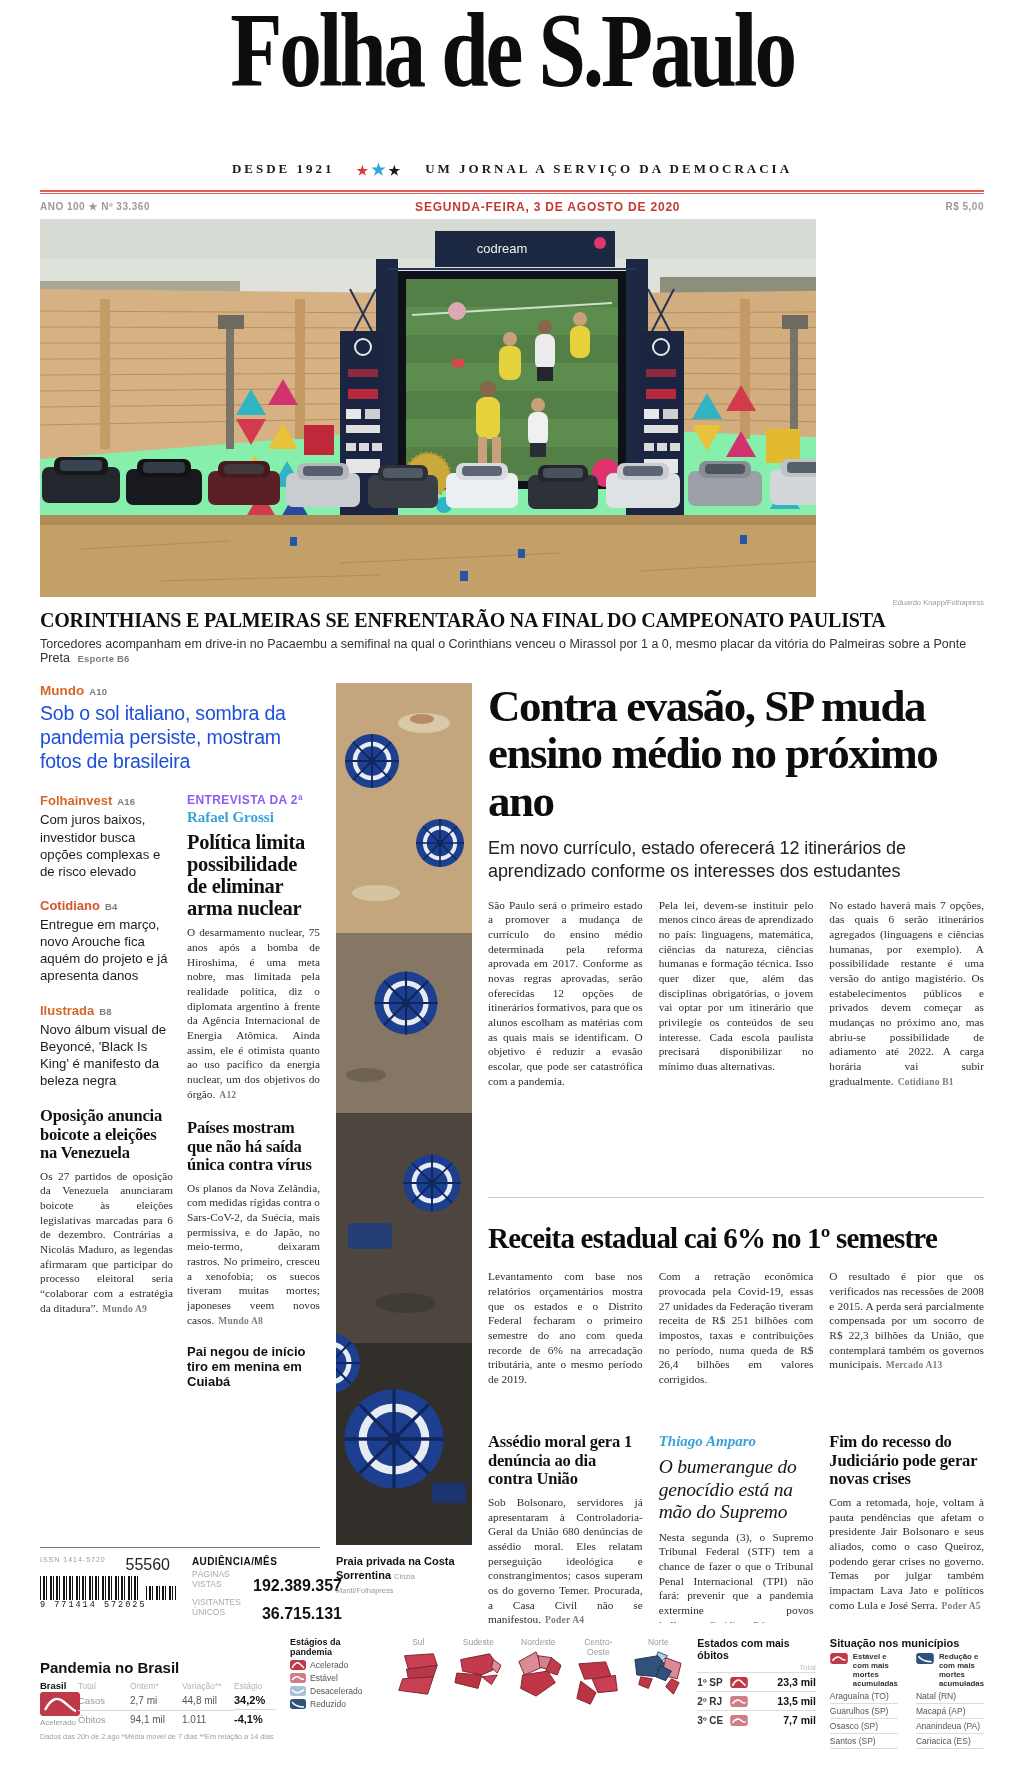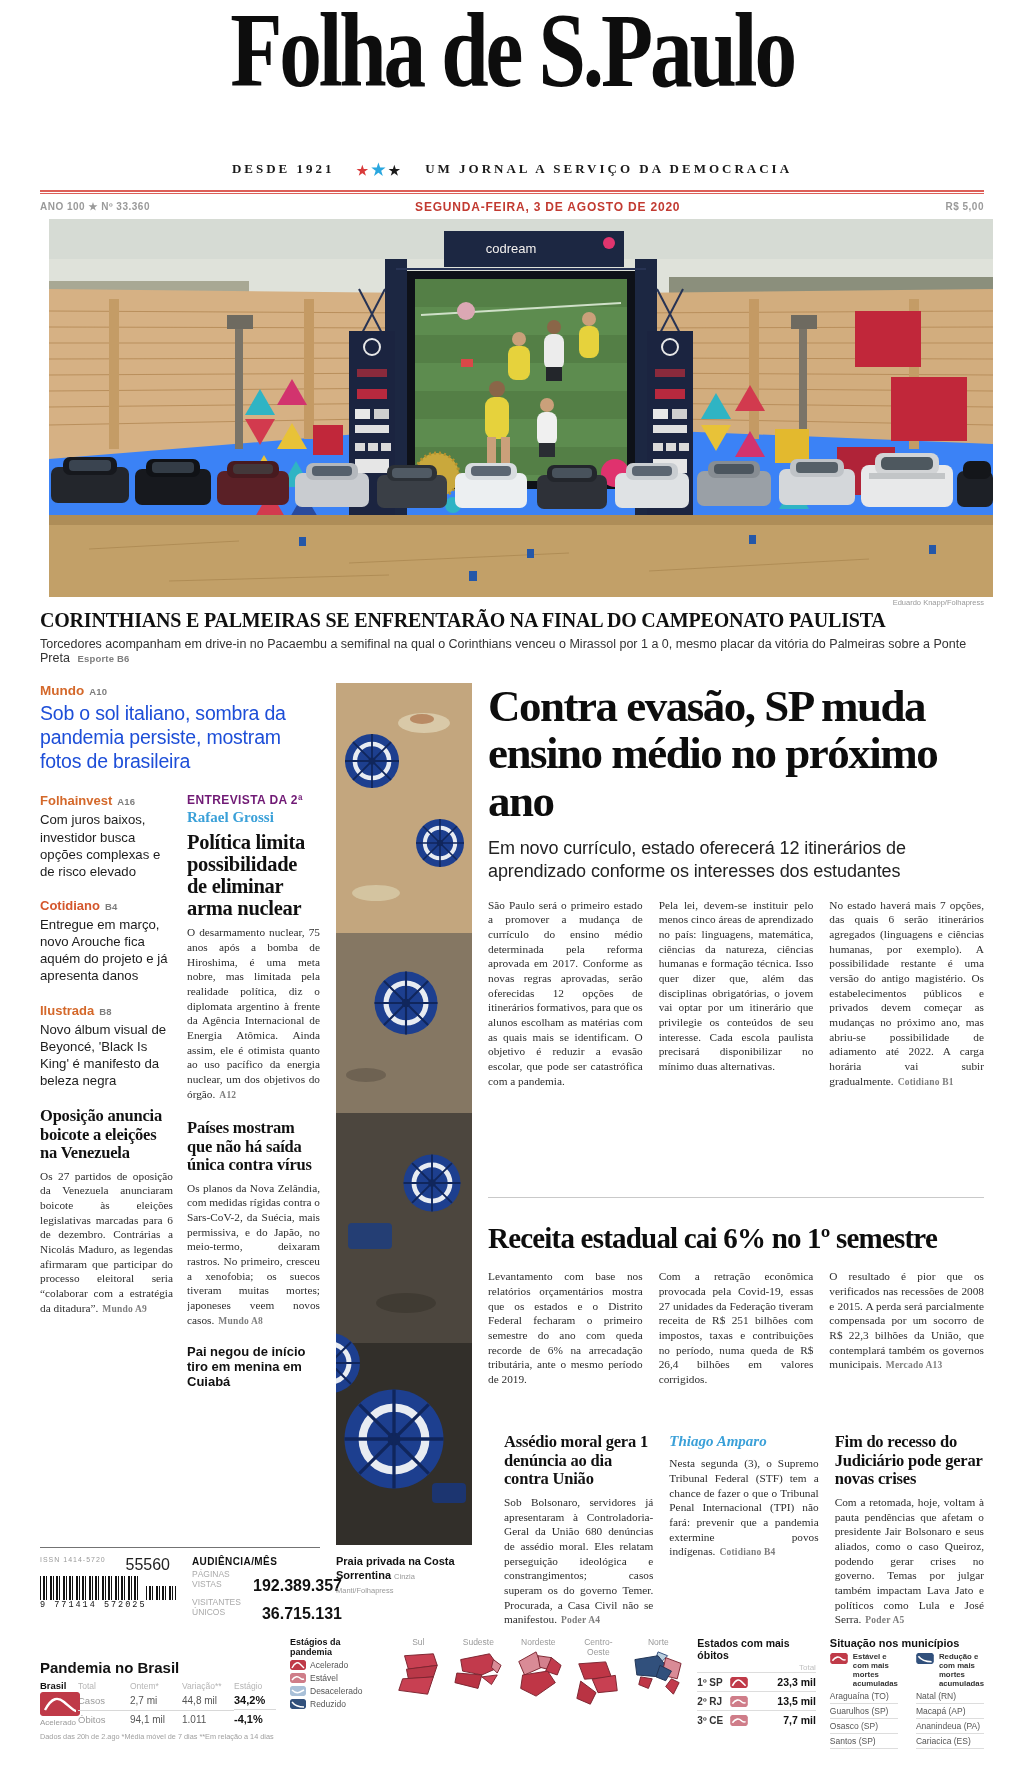--- a/index.html
+++ b/index.html
@@ -11,21 +11,21 @@
   .masthead { text-align:center; height:148px; overflow:visible; }
   .masthead .title { display:inline-block; font-family:"Liberation Serif",serif; font-weight:700; font-size:82px; letter-spacing:-3px; color:#0d0d0d; transform:scale(1.04,1.3); transform-origin:center 58%; white-space:nowrap; }
   .tagline { display:flex; justify-content:center; align-items:center; gap:22px; height:30px; font-family:"Liberation Serif",serif; font-weight:700; font-size:13px; letter-spacing:3px; color:#1a1a1a; }
   .stars span { font-size:13px; }
   .stars .st1{ color:#d93a3a; } .stars .st2{ color:#2aa7df; font-size:16px; } .stars .st3{ color:#1a1a1a; }
   .redrule { margin-top:6px; height:4px; border-top:2px solid #dd5f58; border-bottom:1px solid #dd5f58; }
   .inforow { display:flex; justify-content:space-between; align-items:center; height:25px; font-size:10px; font-weight:700; color:#9a9a9a; letter-spacing:.5px; }
   .inforow .date { color:#c23a31; font-size:12px; letter-spacing:.8px; }
 
   
-  .lead-photo { width:944px; height:378px; background:#3b82f6; overflow:hidden;margin-left:9px; }
+  .lead-photo { width:776px; height:378px; background:#86efac; overflow:hidden; }
   .photo-credit { text-align:right; font-size:7.5px; color:#999; height:12px; line-height:12px; }
   .lead-cap-hl { font-family:"Liberation Serif",serif; font-weight:700; font-size:20px; letter-spacing:-.2px; color:#111; height:28px; }
   .lead-cap-sub { font-size:12.5px; color:#333; height:22px; }
   .ref { font-size:9.5px; font-weight:700; color:#7d7d7d; letter-spacing:.2px; }
   .ref.inline { margin-left:4px; }
 
   
   .grid { display:flex; gap:16px; margin-top:24px; height:940px; }
   .col-left { width:280px; display:flex; flex-direction:column; }
   .col-mid { width:136px; }
@@ -38,21 +38,21 @@
   .twocol { display:flex; gap:14px; margin-top:20px; flex:1; overflow:hidden; }
   .subcol { width:133px; overflow:hidden; }
   .brief { margin-bottom:18px; }
   .brief .kicker { font-size:13px; }
   .brief .txt { font-size:13.2px; line-height:1.3; color:#1c1c1c; margin-top:3px; }
 
   .story-hl { font-family:"Liberation Serif",serif; font-weight:700; font-size:16.5px; line-height:1.12; letter-spacing:-.2px; color:#111; }
   .body-serif { font-family:"Liberation Serif",serif; font-size:11.3px; line-height:1.3; color:#2d2d2d; text-align:justify; margin-top:6px; }
   .story { margin-bottom:18px; }
 
-  .ent-kicker { font-size:12px; font-weight:700; letter-spacing:.4px; color:#701a75; }
+  .ent-kicker { font-size:12px; font-weight:700; letter-spacing:.4px; color:#8b5cf6; }
   .ent-name { font-family:"Liberation Serif",serif; font-weight:700; font-size:15px; color:#3aa0d8; margin-top:2px; }
   .ent-hl { font-family:"Liberation Serif",serif; font-weight:700; font-size:20.5px; line-height:1.06; letter-spacing:-.3px; color:#101010; margin-top:6px; }
 
   .editorias-label { font-size:12.5px; font-weight:700; letter-spacing:.4px; color:#111; }
   .editorias-label .ref { color:#c0392b; }
   .ed-title { font-family:"Liberation Serif",serif; font-style:italic; font-weight:700; font-size:14.5px; color:#161616; margin-top:10px; }
   .ed-txt { font-family:"Liberation Serif",serif; font-size:11.3px; line-height:1.3; color:#2d2d2d; margin-top:2px; }
 
   .cu-hl { font-size:13px; font-weight:700; font-family:Liberation Sans, sans-serif; line-height:1.15; color:#111; }
 
@@ -75,21 +75,21 @@
 
   
   .main-hl { font-family:"Liberation Serif",serif; font-weight:700; font-size:45px; line-height:1.05; letter-spacing:-1.5px; color:#0d0d0d; max-width:480px; }
   .deck { font-size:18px; line-height:1.3; color:#222; margin-top:12px; max-width:470px; letter-spacing:-.1px; }
   .cols3 { display:flex; gap:16px; margin-top:14px; overflow:hidden; }
   .cols3 > div { flex:1; }
   .cols3 .body-serif { margin-top:0; }
   .h-330 { height:322px; } .h-150 { height:148px; } .h-200 { height:212px; }
   .receita { border-top:1px solid #c9c9c9; margin-top:12px; padding-top:24px; }
   .receita-hl { font-family:"Liberation Serif",serif; font-weight:700; font-size:29px; letter-spacing:-.8px; color:#0d0d0d; }
-  .bottomrow { display:flex; gap:16px; margin-top:16px; overflow:hidden;margin-left:16px; }
+  .bottomrow { display:flex; gap:16px; margin-top:16px; overflow:hidden; }
   .bottomrow > div { flex:1; }
   .amp-name { font-family:"Liberation Serif",serif; font-style:italic; font-weight:700; font-size:15px; color:#3aa0d8; }
   .amp-hl { font-family:"Liberation Serif",serif; font-style:italic; font-size:19.5px; line-height:1.15; color:#161616; margin-top:6px; letter-spacing:-.2px; }
 
   
   .pandemic { margin-top:14px; display:flex; gap:14px; align-items:flex-start; }
   .p-title { font-size:15px; font-weight:700; color:#111; }
   .p-table { width:236px;margin-top:22px; }
   .pt-grid { display:grid; grid-template-columns:38px 52px 52px 52px 42px; align-items:center; margin-top:4px; }
   .pt-h { font-size:8.5px; color:#b5b5b5; } .pt-h.lbl { color:#111; font-weight:700; font-size:9.5px; }
@@ -506,20 +506,21 @@
         </div>
       </div>
 
       <div class="bottomrow h-200">
         <div>
           <div class="story-hl">Assédio moral gera 1 denúncia ao dia contra União</div>
           <div class="body-serif"><span>Sob Bolsonaro, servidores já apresentaram à Controladoria-Geral da União 680 denúncias de assédio moral. Eles relatam perseguição ideológica e constrangimentos; casos superam os do governo Temer. Procurada, a Casa Civil não se manifestou.</span><span class="ref inline">Poder A4</span></div>
         </div>
         <div>
           <div class="amp-name">Thiago Amparo</div>
+          <div class="amp-hl">O bumerangue do genocídio está na mão do Supremo</div>
           <div class="body-serif"><span>Nesta segunda (3), o Supremo Tribunal Federal (STF) tem a chance de fazer o que o Tribunal Penal Internacional (TPI) não fará: prevenir que a pandemia extermine povos indígenas.</span><span class="ref inline">Cotidiano B4</span></div>
         </div>
         <div>
           <div class="story-hl">Fim do recesso do Judiciário pode gerar novas crises</div>
           <div class="body-serif"><span>Com a retomada, hoje, voltam à pauta pendências que afetam o presidente Jair Bolsonaro e seus aliados, como o caso Queiroz, podendo gerar crises no governo. Temas por julgar também impactam Lava Jato e políticos como Lula e José Serra.</span><span class="ref inline">Poder A5</span></div>
         </div>
       </div>
     </div>
   </div>
 

